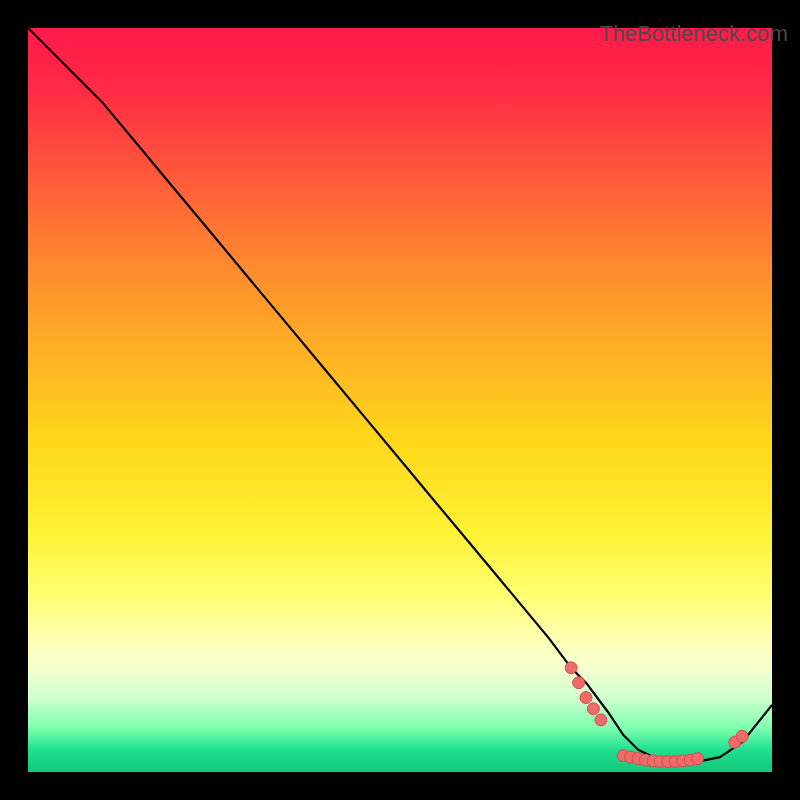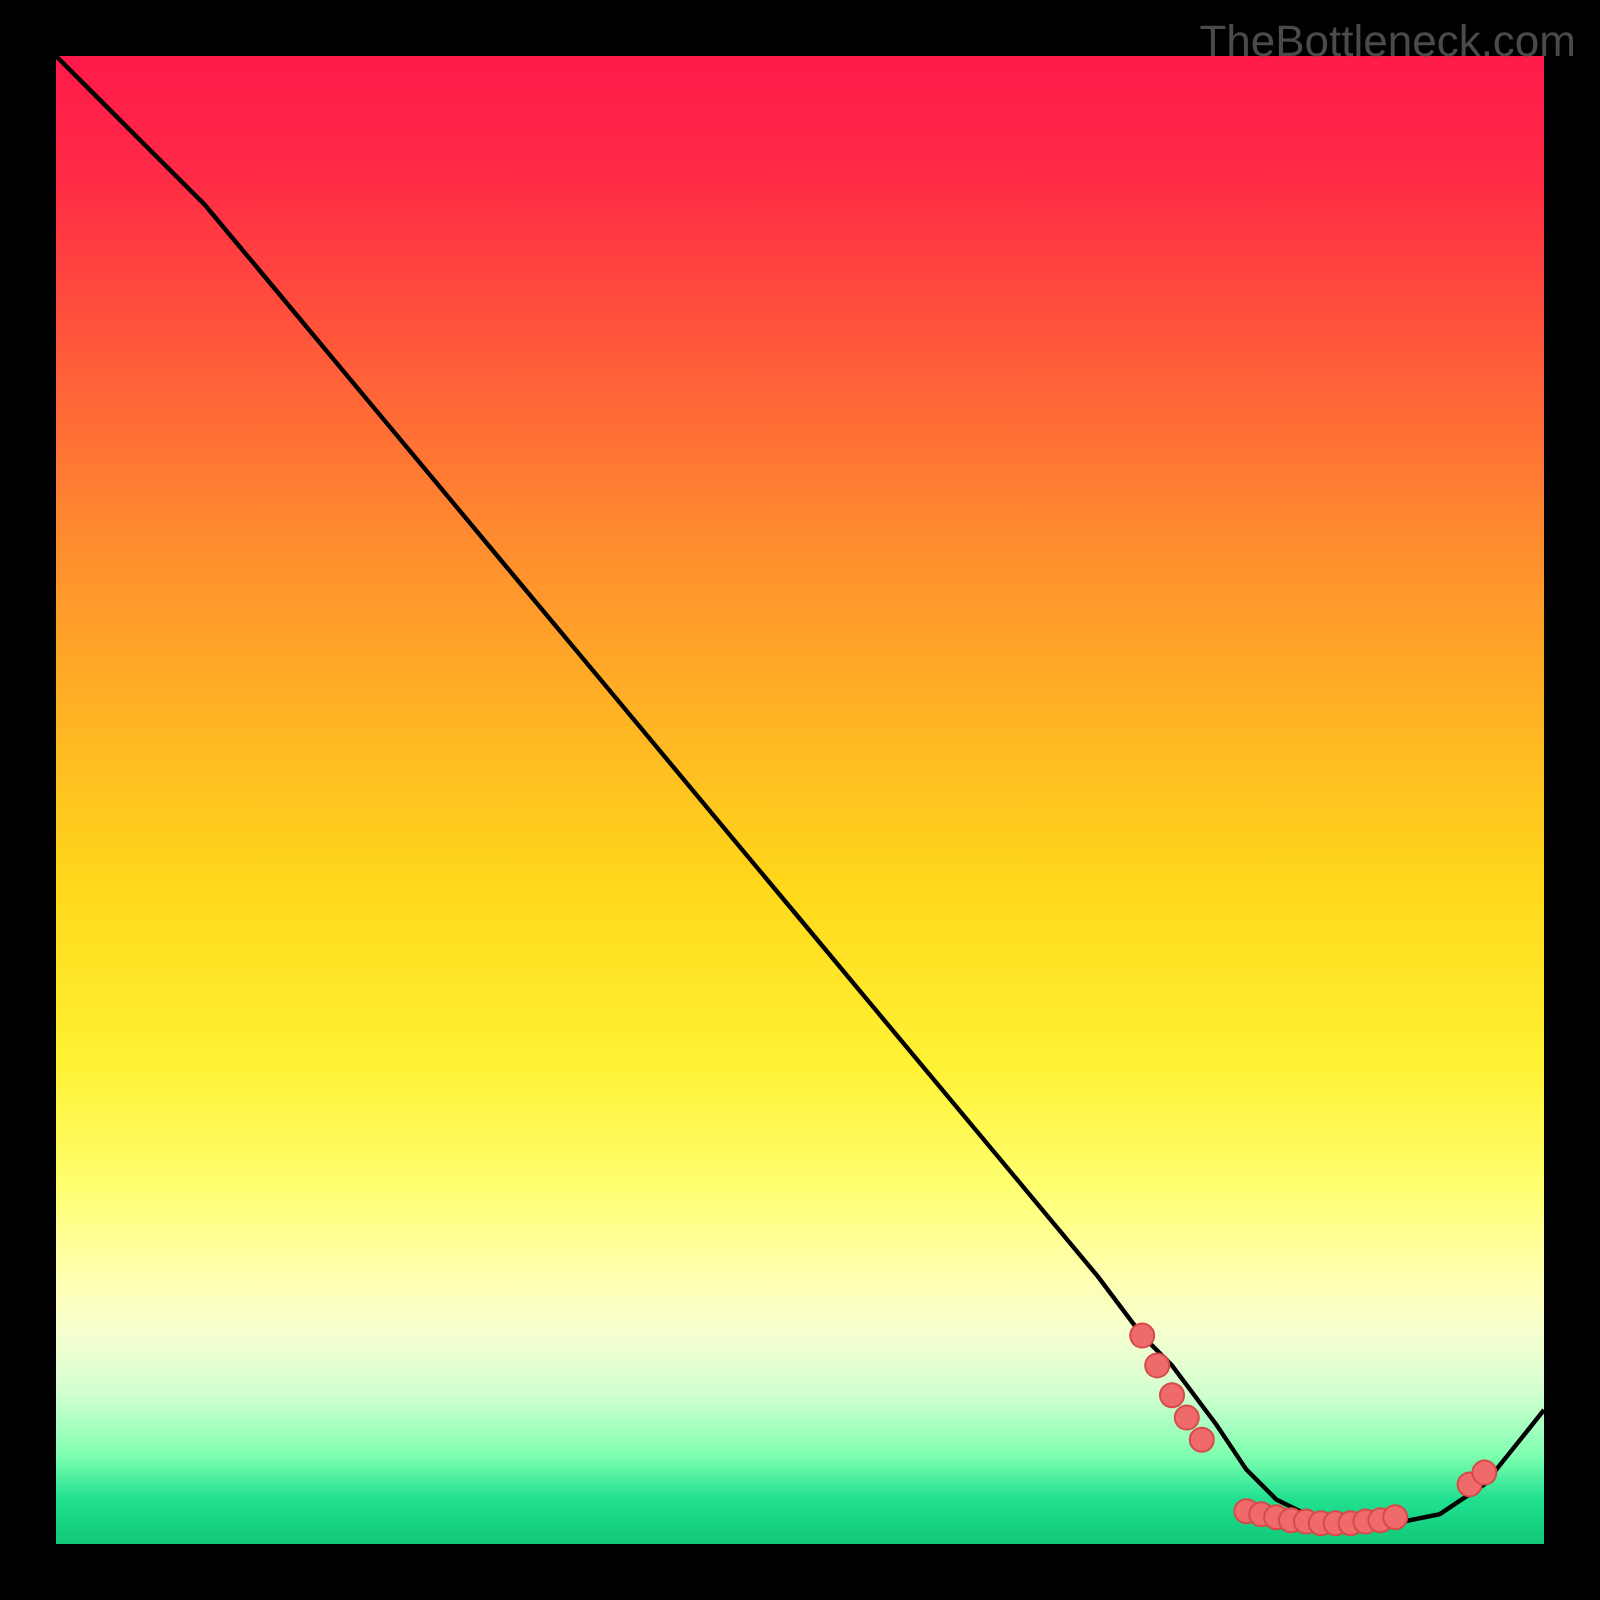--- a/index.html
+++ b/index.html
@@ -5,21 +5,21 @@
   * { margin: 0; padding: 0; box-sizing: border-box; }
   body {
     width: 800px;
     height: 800px;
     background: #000;
     position: relative;
     font-family: Arial, sans-serif;
   }
   .watermark {
     position: absolute;
-    top: 8px;
+    top: 21px;
     right: 12px;
     color: #4a4a4a;
     font-size: 22px;
     font-weight: normal;
     z-index: 10;
   }
   .plot-area {
     position: absolute;
     left: 28px;
     top: 28px;

